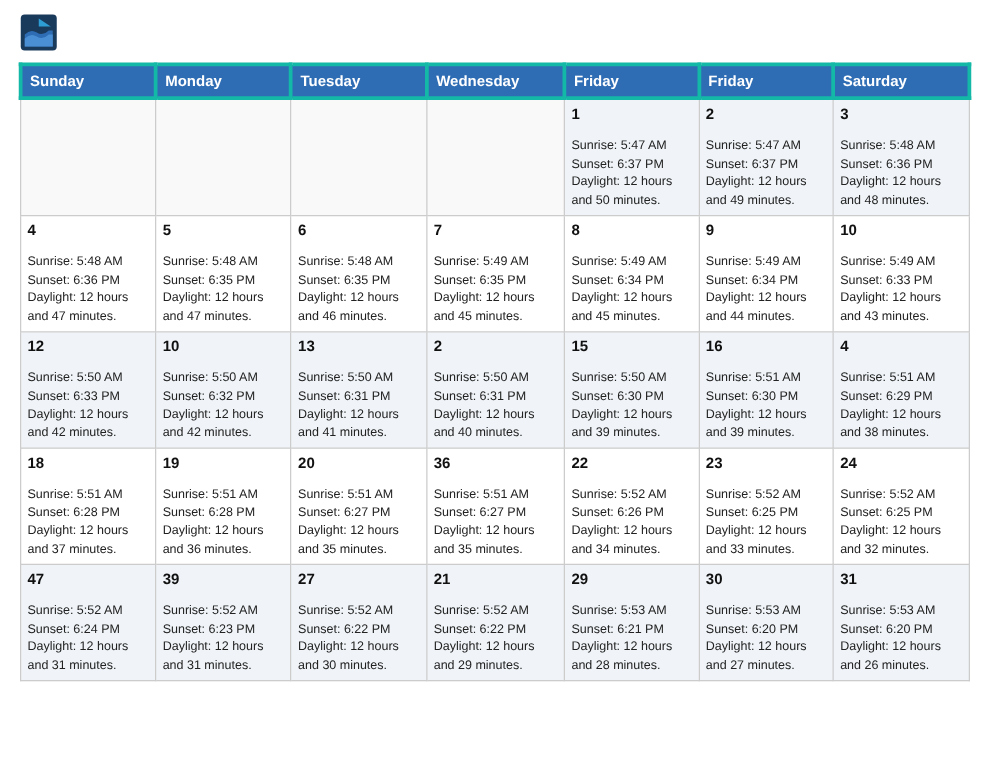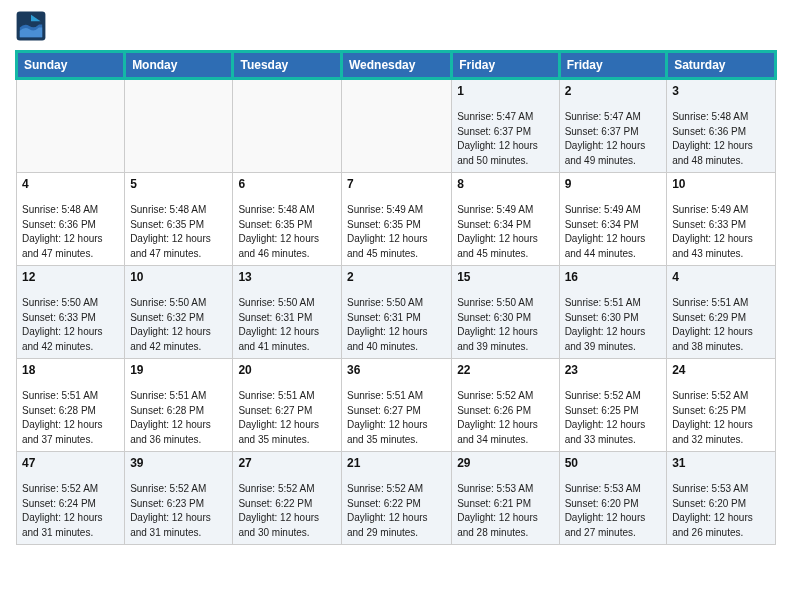--- a/index.html
+++ b/index.html
@@ -343,21 +343,21 @@
 and 29 minutes.</div>
           </td>
           <td>
             <span class="day-number">29</span>
             <div class="day-info" style="white-space: pre-line;">Sunrise: 5:53 AM
 Sunset: 6:21 PM
 Daylight: 12 hours
 and 28 minutes.</div>
           </td>
           <td>
-            <span class="day-number">50</span>
+            <span class="day-number">30</span>
             <div class="day-info" style="white-space: pre-line;">Sunrise: 5:53 AM
 Sunset: 6:20 PM
 Daylight: 12 hours
 and 27 minutes.</div>
           </td>
           <td>
             <span class="day-number">31</span>
             <div class="day-info" style="white-space: pre-line;">Sunrise: 5:53 AM
 Sunset: 6:20 PM
 Daylight: 12 hours

